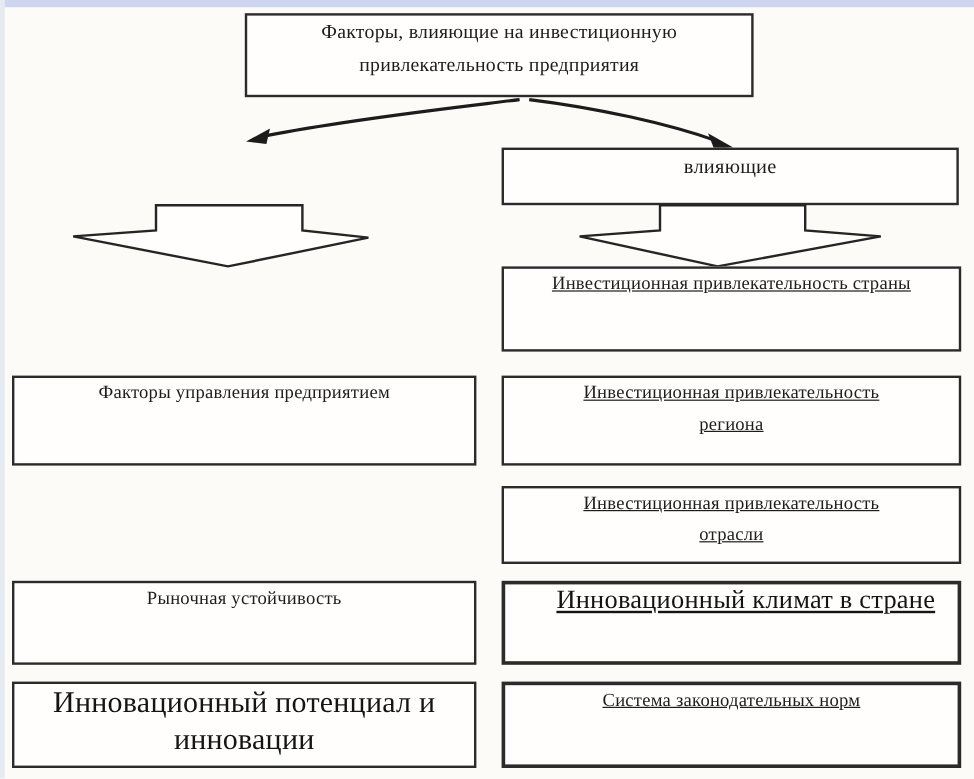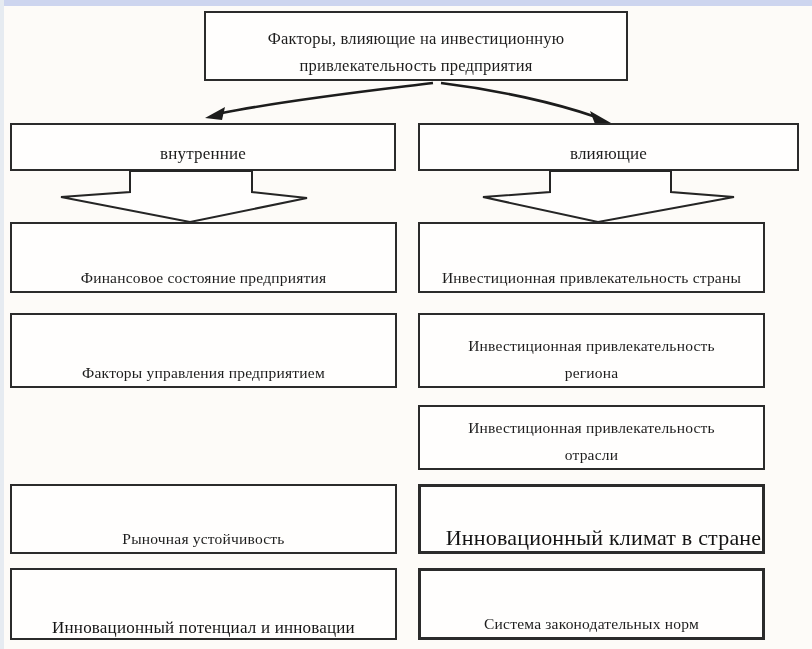--- a/index.html
+++ b/index.html
@@ -6,39 +6,39 @@
   .canvas{
     position:relative;width:812px;height:649px;
     background:#fdfbf8;overflow:hidden;
     font-family:"Liberation Serif","DejaVu Serif",serif;
     color:#1d1d1d;
   }
   .edge-strip-top{position:absolute;left:0;top:0;width:812px;height:6px;background:#cdd5ef;}
   .edge-strip-left{position:absolute;left:0;top:0;width:4px;height:649px;background:#e6ebf1;}
   .box{
     position:absolute;background:#fffefd;border:2px solid #2b2b2b;
-    display:flex;align-items:flex-end;justify-content:center;
+    display:flex;align-items:flex-start;justify-content:center;
     text-align:center;box-sizing:border-box;
     font-size:15.5px;line-height:1.7;letter-spacing:0.2px;
   }
   .box span{display:inline-block;}
   .title-box{left:204px;top:11px;width:424px;height:70px;font-size:16.5px;line-height:1.65;}
   .title-box span{max-width:396px;}
   .branch-box{top:123px;height:48px;font-size:17px;}
   .branch-box.internal{left:10px;width:386px;}
   .branch-box.external{left:418px;width:381px;}
   .col-l{left:10px;width:387px;}
-  .col-r{left:418px;width:347px;}
+  .col-r{left:418px;width:383px;text-decoration:underline;}
   .r1{top:222px;height:71px;}
   .r2{top:313px;height:75px;}
   .r3{top:405px;height:65px;}
   .r4{top:484px;height:70px;}
   .r5{top:568px;height:72px;}
   .wrap2 span{max-width:300px;}
-  .big{font-size:17px;line-height:1.25;color:#141414;}
+  .big{font-size:25px;line-height:1.25;color:#141414;}
   .big span{max-width:340px;}
   .big-one{font-size:22px;line-height:1.2;color:#141414;padding-left:24px;}
   .thick{border-width:3px;}
   svg{position:absolute;overflow:visible;}
   .arrow-stroke{stroke:#1c1c1c;fill:none;}
   .arrow-fill{fill:#1c1c1c;stroke:none;}
   .block-arrow{fill:#fffefd;stroke:#252525;stroke-width:2;stroke-linejoin:miter;}
 </style>
 </head>
 <body>
@@ -52,37 +52,31 @@
     <span>Факторы, влияющие на инвестиционную привлекательность предприятия</span>
   </div>
 
   <svg style="left:0;top:78px;" width="812" height="52" viewBox="0 0 812 52">
     <path class="arrow-stroke" stroke-width="2.6" d="M433,5 C385,11 293,21 222,35"></path>
     <polygon class="arrow-fill" points="205,40 225,29 222,42"></polygon>
     <path class="arrow-stroke" stroke-width="2.6" d="M441,5 C498,12 556,25 596,39"></path>
     <polygon class="arrow-fill" points="611,45 590,33 595,46"></polygon>
   </svg>
 
-  <div class="box branch-box internal">
-    <span>внутренние</span>
-  </div>
   <div class="box branch-box external">
     <span>влияющие</span>
   </div>
 
   <svg style="left:55px;top:170px;" width="295" height="54" viewBox="0 0 295 54">
     <polygon class="block-arrow" points="75,1 75,22 6,27 135,52 252,28 197,22 197,1"></polygon>
   </svg>
   <svg style="left:475px;top:170px;" width="270" height="54" viewBox="0 0 270 54">
     <polygon class="block-arrow" points="75,1 75,22 8,27 123,52 259,27 196,22 196,1"></polygon>
   </svg>
 
-  <div class="box col-l r1">
-    <span>Финансовое состояние предприятия</span>
-  </div>
   <div class="box col-l r2">
     <span>Факторы управления предприятием</span>
   </div>
   <div class="box col-l r4">
     <span>Рыночная устойчивость</span>
   </div>
   <div class="box col-l r5 big">
     <span>Инновационный потенциал и инновации</span>
   </div>
 

